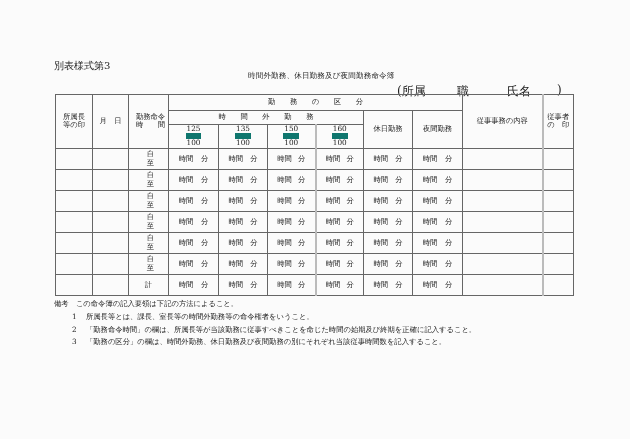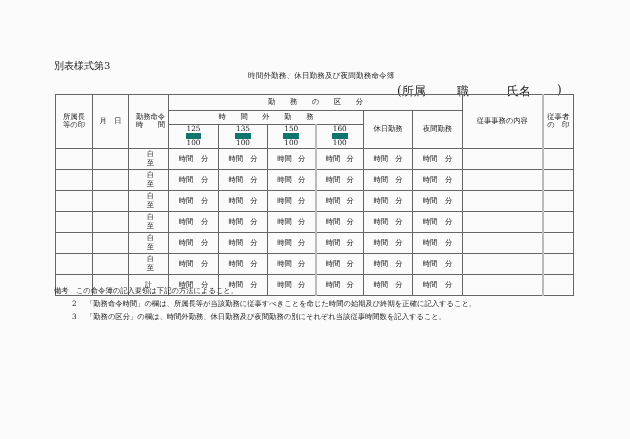--- a/index.html
+++ b/index.html
@@ -18,21 +18,21 @@
     table.form td {
       border:1px solid #666; padding:0; text-align:center; vertical-align:middle;
       line-height:1.15; overflow:hidden;
     }
     table.form td.thickL { border-left:2px solid #bbb; }
     .frac { display:inline-block; text-align:center; }
     .frac .num { display:block; border-bottom:6px solid #0f766e; padding:0 1px; }
     .frac .den { display:block; }
     .hm { display:flex; justify-content:space-around; padding:0 6px; }
     .ft { text-align:left; padding-left:4px !important; line-height:1.35; }
-    .notes { position:absolute; left:54px; top:285px; font-size:7.3px; line-height:12.8px; }
+    .notes { position:absolute; left:54px; top:298px; font-size:7.3px; line-height:12.8px; }
     .notes .item { padding-left:18px; }
     .notes .num { display:inline-block; width:14px; }
   </style>
 </head>
 <body>
 
 <div class="form-no">別表様式第3</div>
 <div class="title">時間外勤務、休日勤務及び夜間勤務命令簿</div>
 <div class="affil">
   <span style="left:0">(所属</span>
@@ -403,15 +403,16 @@
           </div>
         </td>
         <td></td>
         <td class="thickL"></td>
       </tr>
     </tbody>
 </table>
 
 <div class="notes">
   <div>備考　この命令簿の記入要領は下記の方法によること。</div>
+  <div class="item"><span class="num">1</span><span>所属長等とは、課長、室長等の時間外勤務等の命令権者をいうこと。</span></div>
   <div class="item"><span class="num">2</span><span>「勤務命令時間」の欄は、所属長等が当該勤務に従事すべきことを命じた時間の始期及び終期を正確に記入すること。</span></div>
   <div class="item"><span class="num">3</span><span>「勤務の区分」の欄は、時間外勤務、休日勤務及び夜間勤務の別にそれぞれ当該従事時間数を記入すること。</span></div>
 </div>
 
 </body></html>

